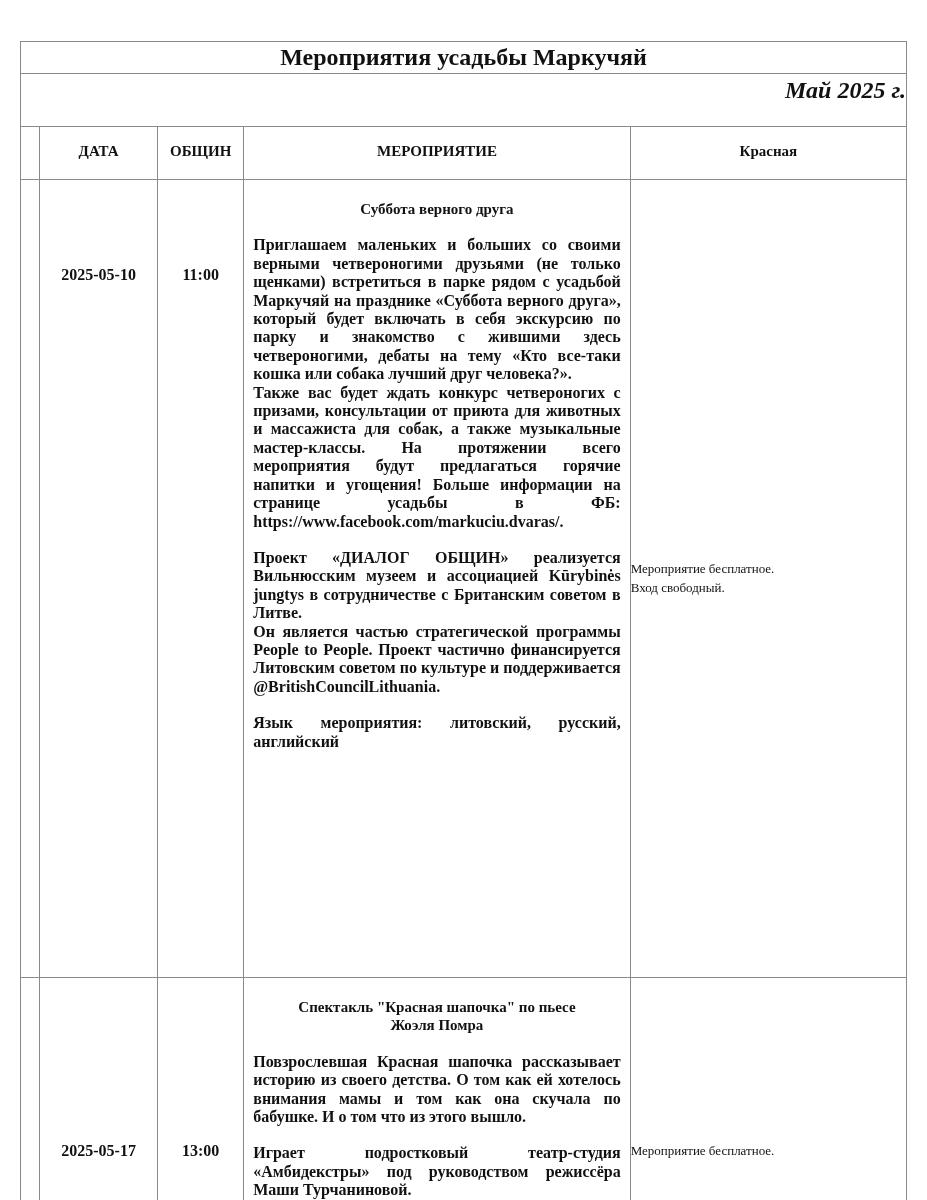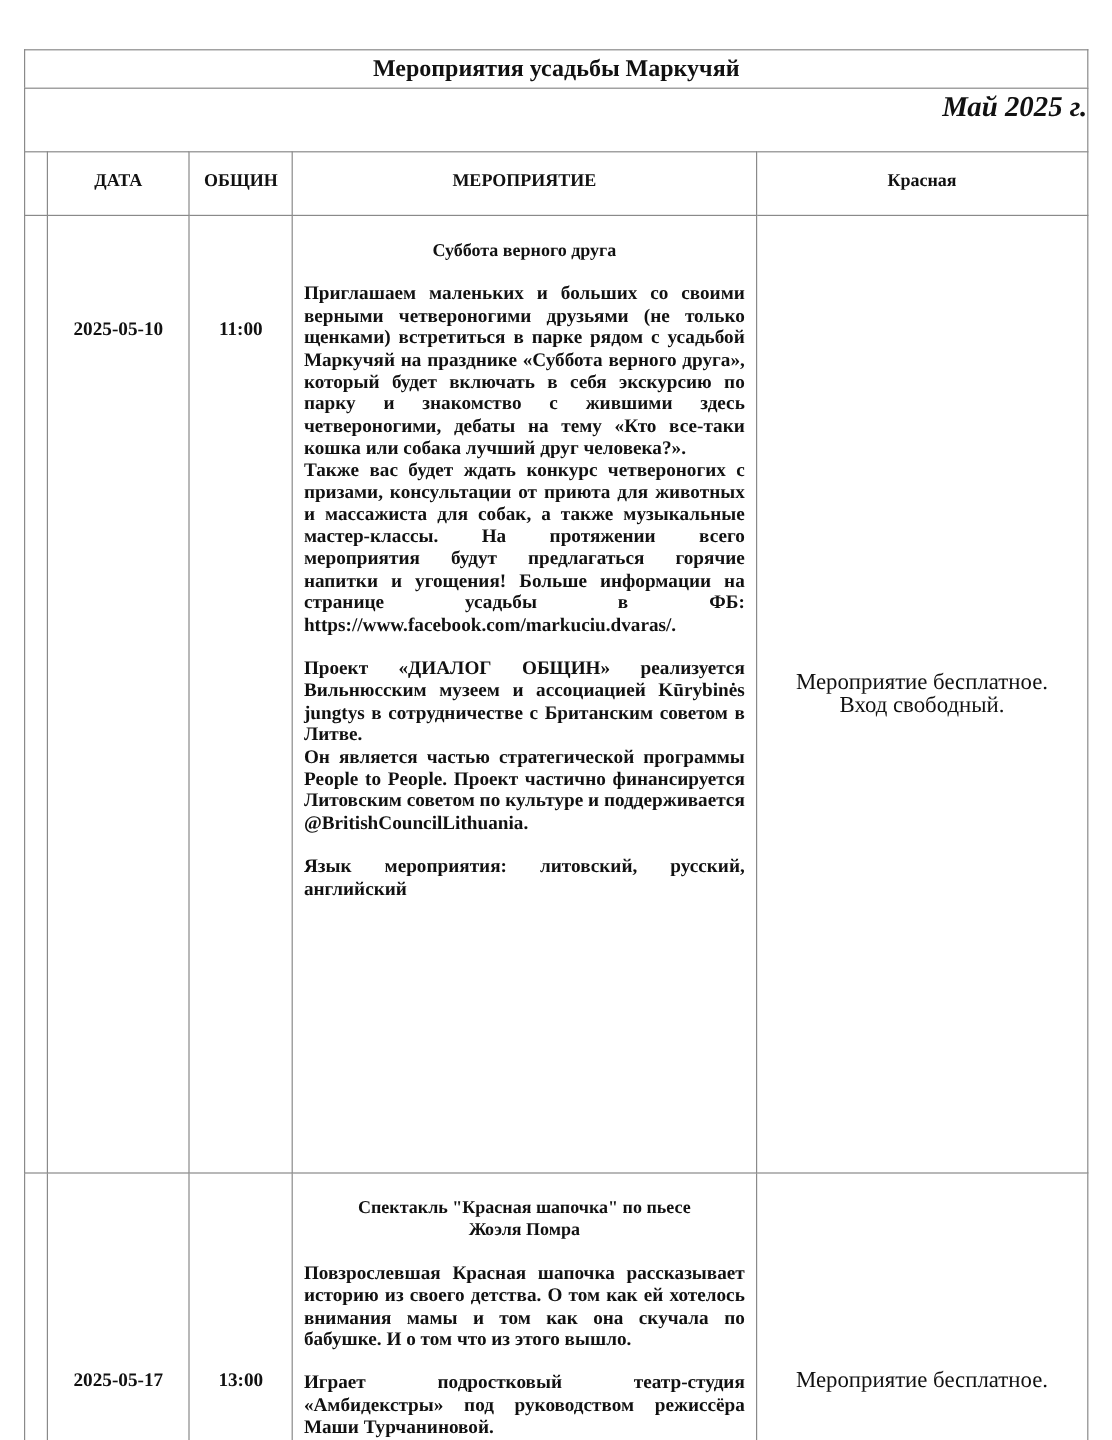--- a/index.html
+++ b/index.html
@@ -1,36 +1,36 @@
 <!DOCTYPE html>
 <html><head>
 <meta charset="utf-8">
 <style>
   html, body { margin: 0; padding: 0; background: #ffffff; }
   body { width: 927px; height: 1200px; position: relative; overflow: hidden;
          font-family: "Liberation Serif", "DejaVu Serif", serif; color: #111; }
   .page { position: absolute; left: 20px; top: 41px; width: 887px; }
   .title-row { height: 31px; border: 1.5px solid #8a8a8a; border-bottom: none;
-               text-align: center; font-weight: bold; font-size: 20px; line-height: 31px; }
+               text-align: center; font-weight: bold; font-size: 24px; line-height: 31px; }
   .month-row { height: 52px; border: 1.5px solid #8a8a8a; border-bottom: none;
                text-align: right; font-weight: bold; font-style: italic; font-size: 24px; line-height: 32px; }
   table { border-collapse: collapse; width: 887px; table-layout: fixed; }
   td, th { border: 1.5px solid #8a8a8a; vertical-align: middle; padding: 0; }
   th { font-weight: bold; font-size: 15px; vertical-align: top; padding-top: 16px; height: 36px; }
   .c0 { width: 19px; }
   .c1 { width: 118px; }
   .c2 { width: 86px; }
   .c3 { width: 386px; }
   .c4 { width: 276px; }
   .date, .time { text-align: center; font-weight: bold; font-size: 16px; }
   .event { padding: 20px 9px 34px 9px; font-size: 16px; line-height: 18.4px; vertical-align: top; }
   .ev-title { text-align: center; font-weight: bold; font-size: 15px; margin-bottom: 18px; }
   .ev-para { text-align: justify; margin: 0; font-weight: bold; }
   .ev-gap { height: 18px; }
-  .tickets { text-align: center; font-size: 19px; line-height: 18.5px; }
+  .tickets { text-align: left; font-size: 13px; line-height: 18.5px; }
   .row1 td { height: 711px; }
   .row2 td { height: 292px; }
   .row1 .date, .row1 .time { vertical-align: top; padding-top: 86px; }
 </style>
 </head>
 <body>
 
 <div class="page">
   <div class="title-row">Мероприятия усадьбы Маркучяй</div>
   <div class="month-row">Май 2025 г.</div>

